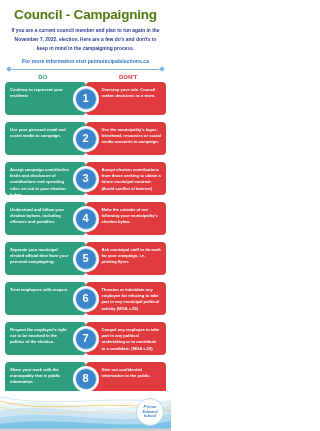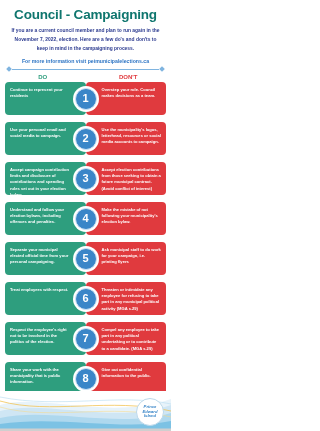--- a/index.html
+++ b/index.html
@@ -6,21 +6,21 @@
   html, body {
     width: 171px; height: 431px;
     background: #ffffff;
     font-family: "Liberation Sans", sans-serif;
     overflow: hidden;
   }
   .page { position: relative; width: 171px; height: 431px; background:#fff; }
 
   .title {
     text-align: center;
-    color: #0f766e;
+    color: #4d7c0f;
     font-size: 13.5px;
     font-weight: bold;
     letter-spacing: -0.2px;
     padding-top: 7px;
   }
   .intro {
     color: #2b3a8f;
     font-size: 4.9px;
     font-weight: bold;
     text-align: center;

